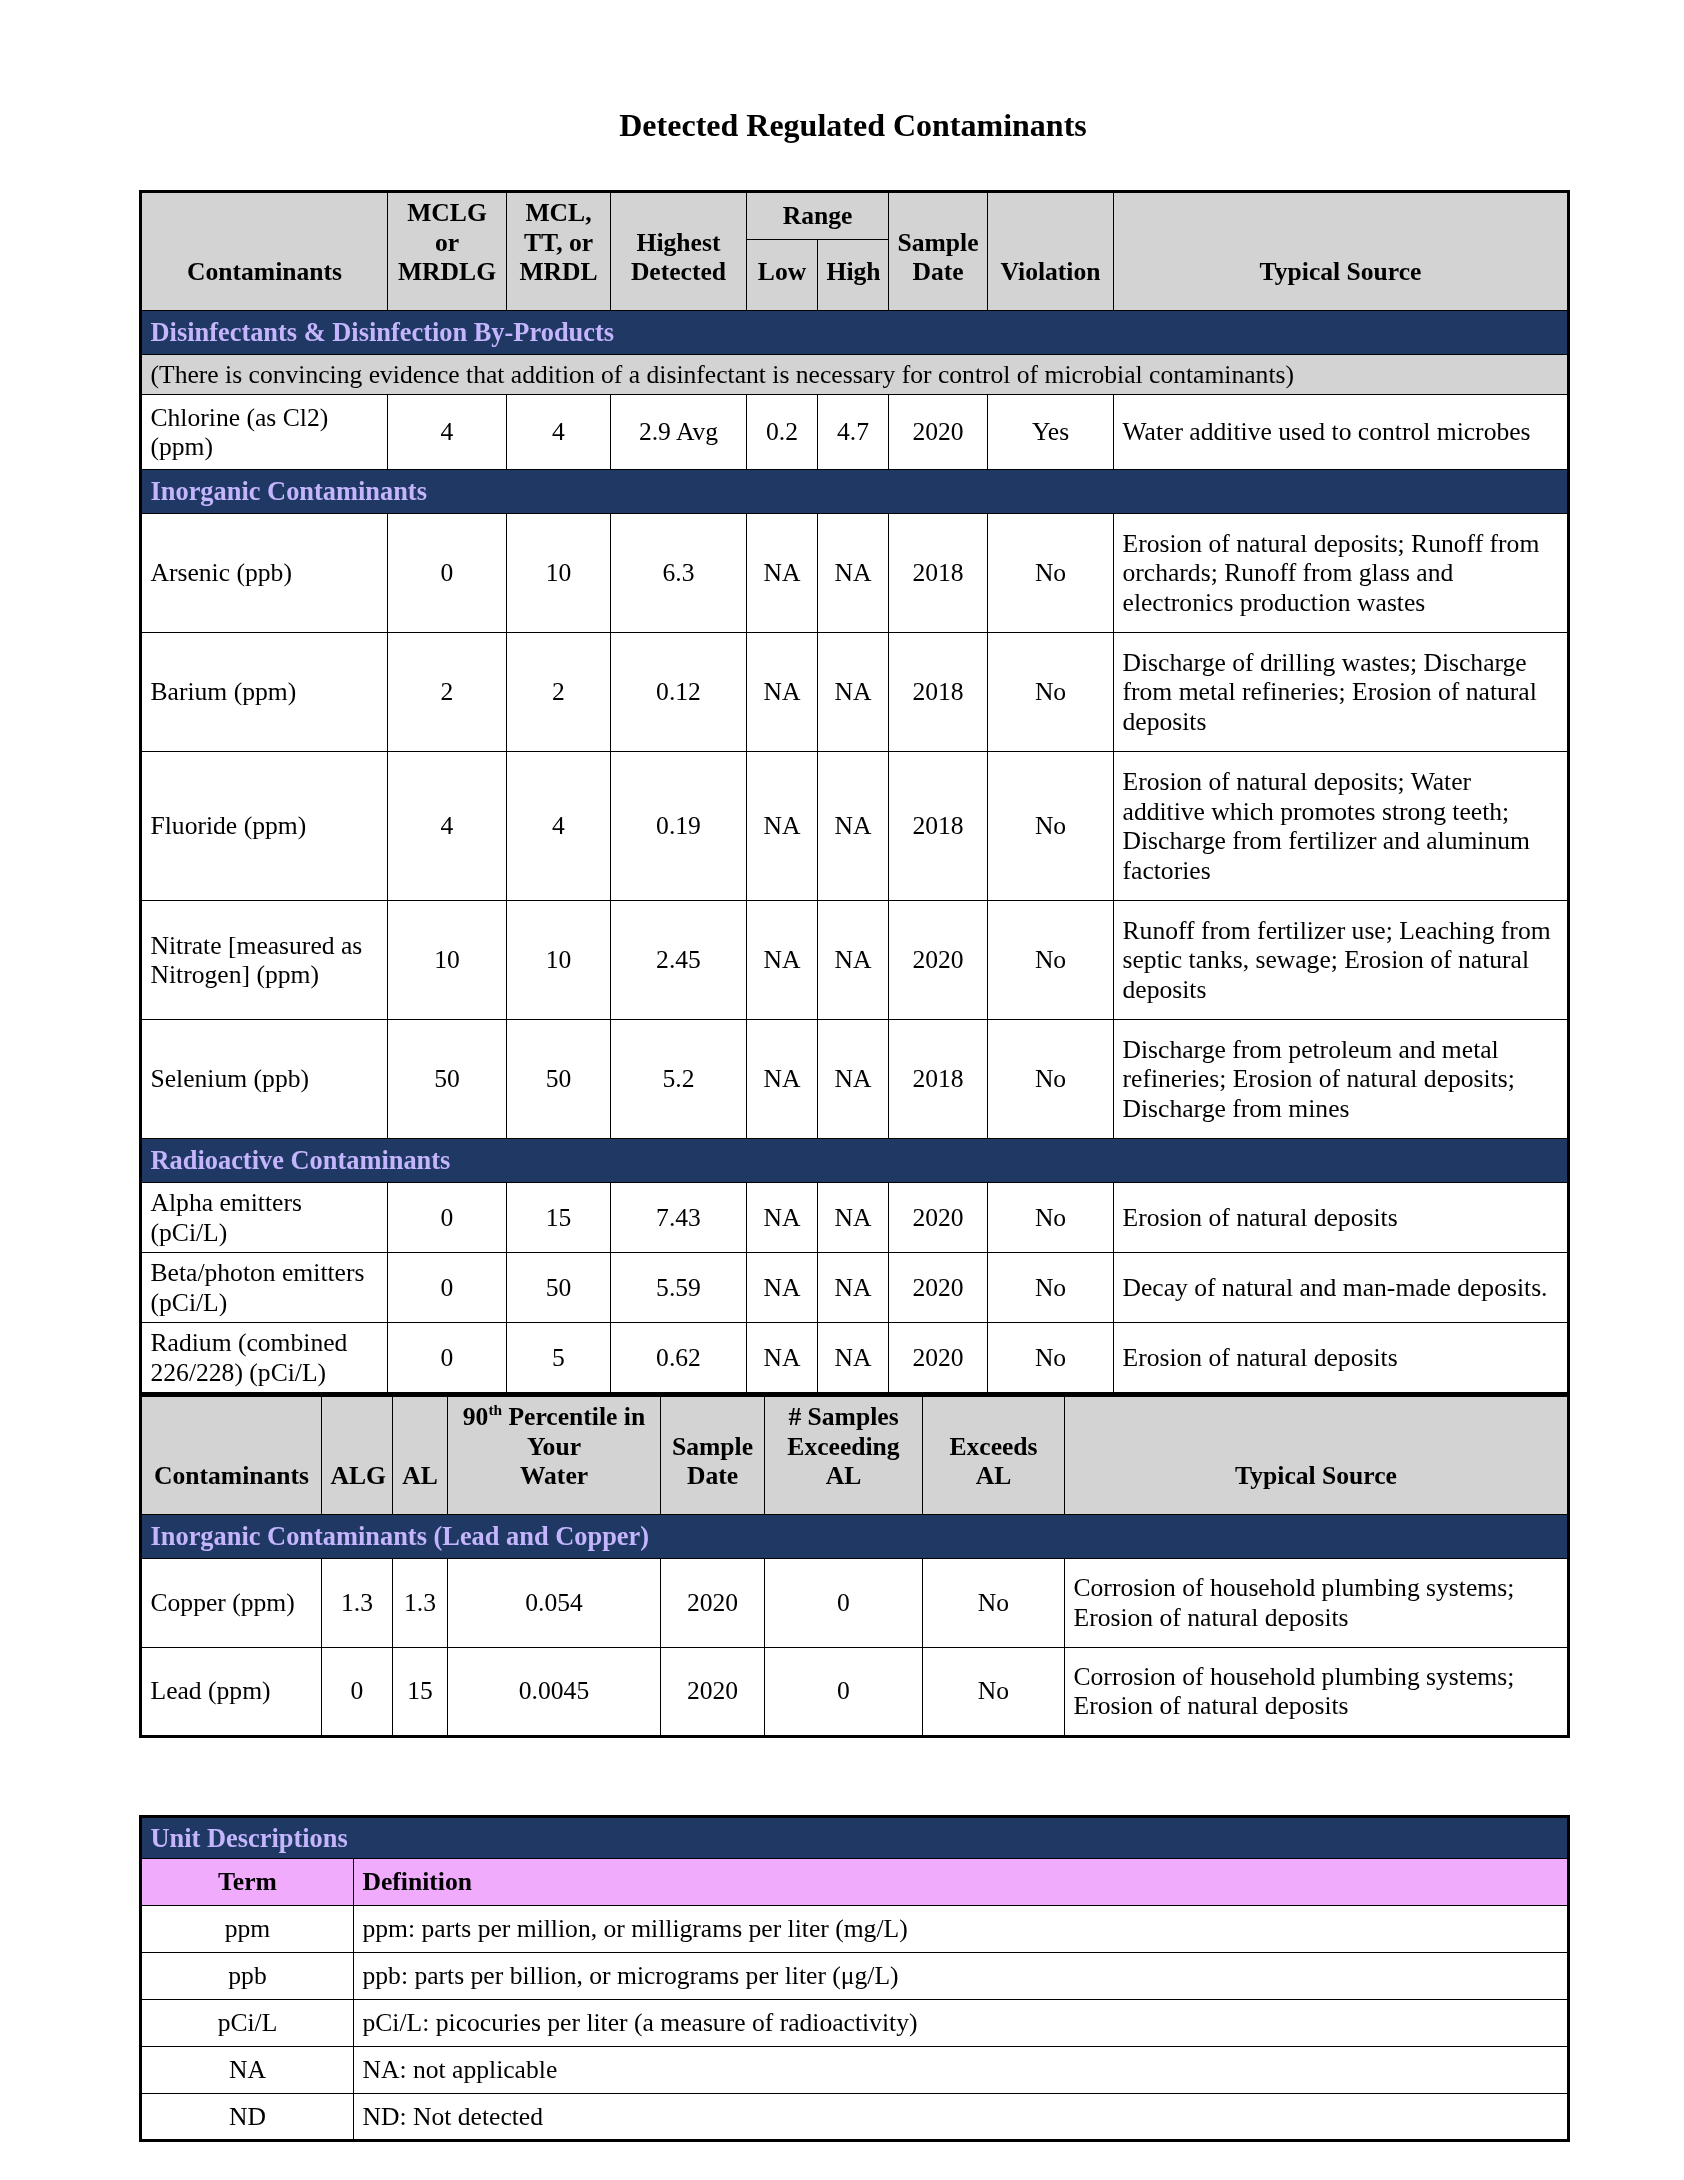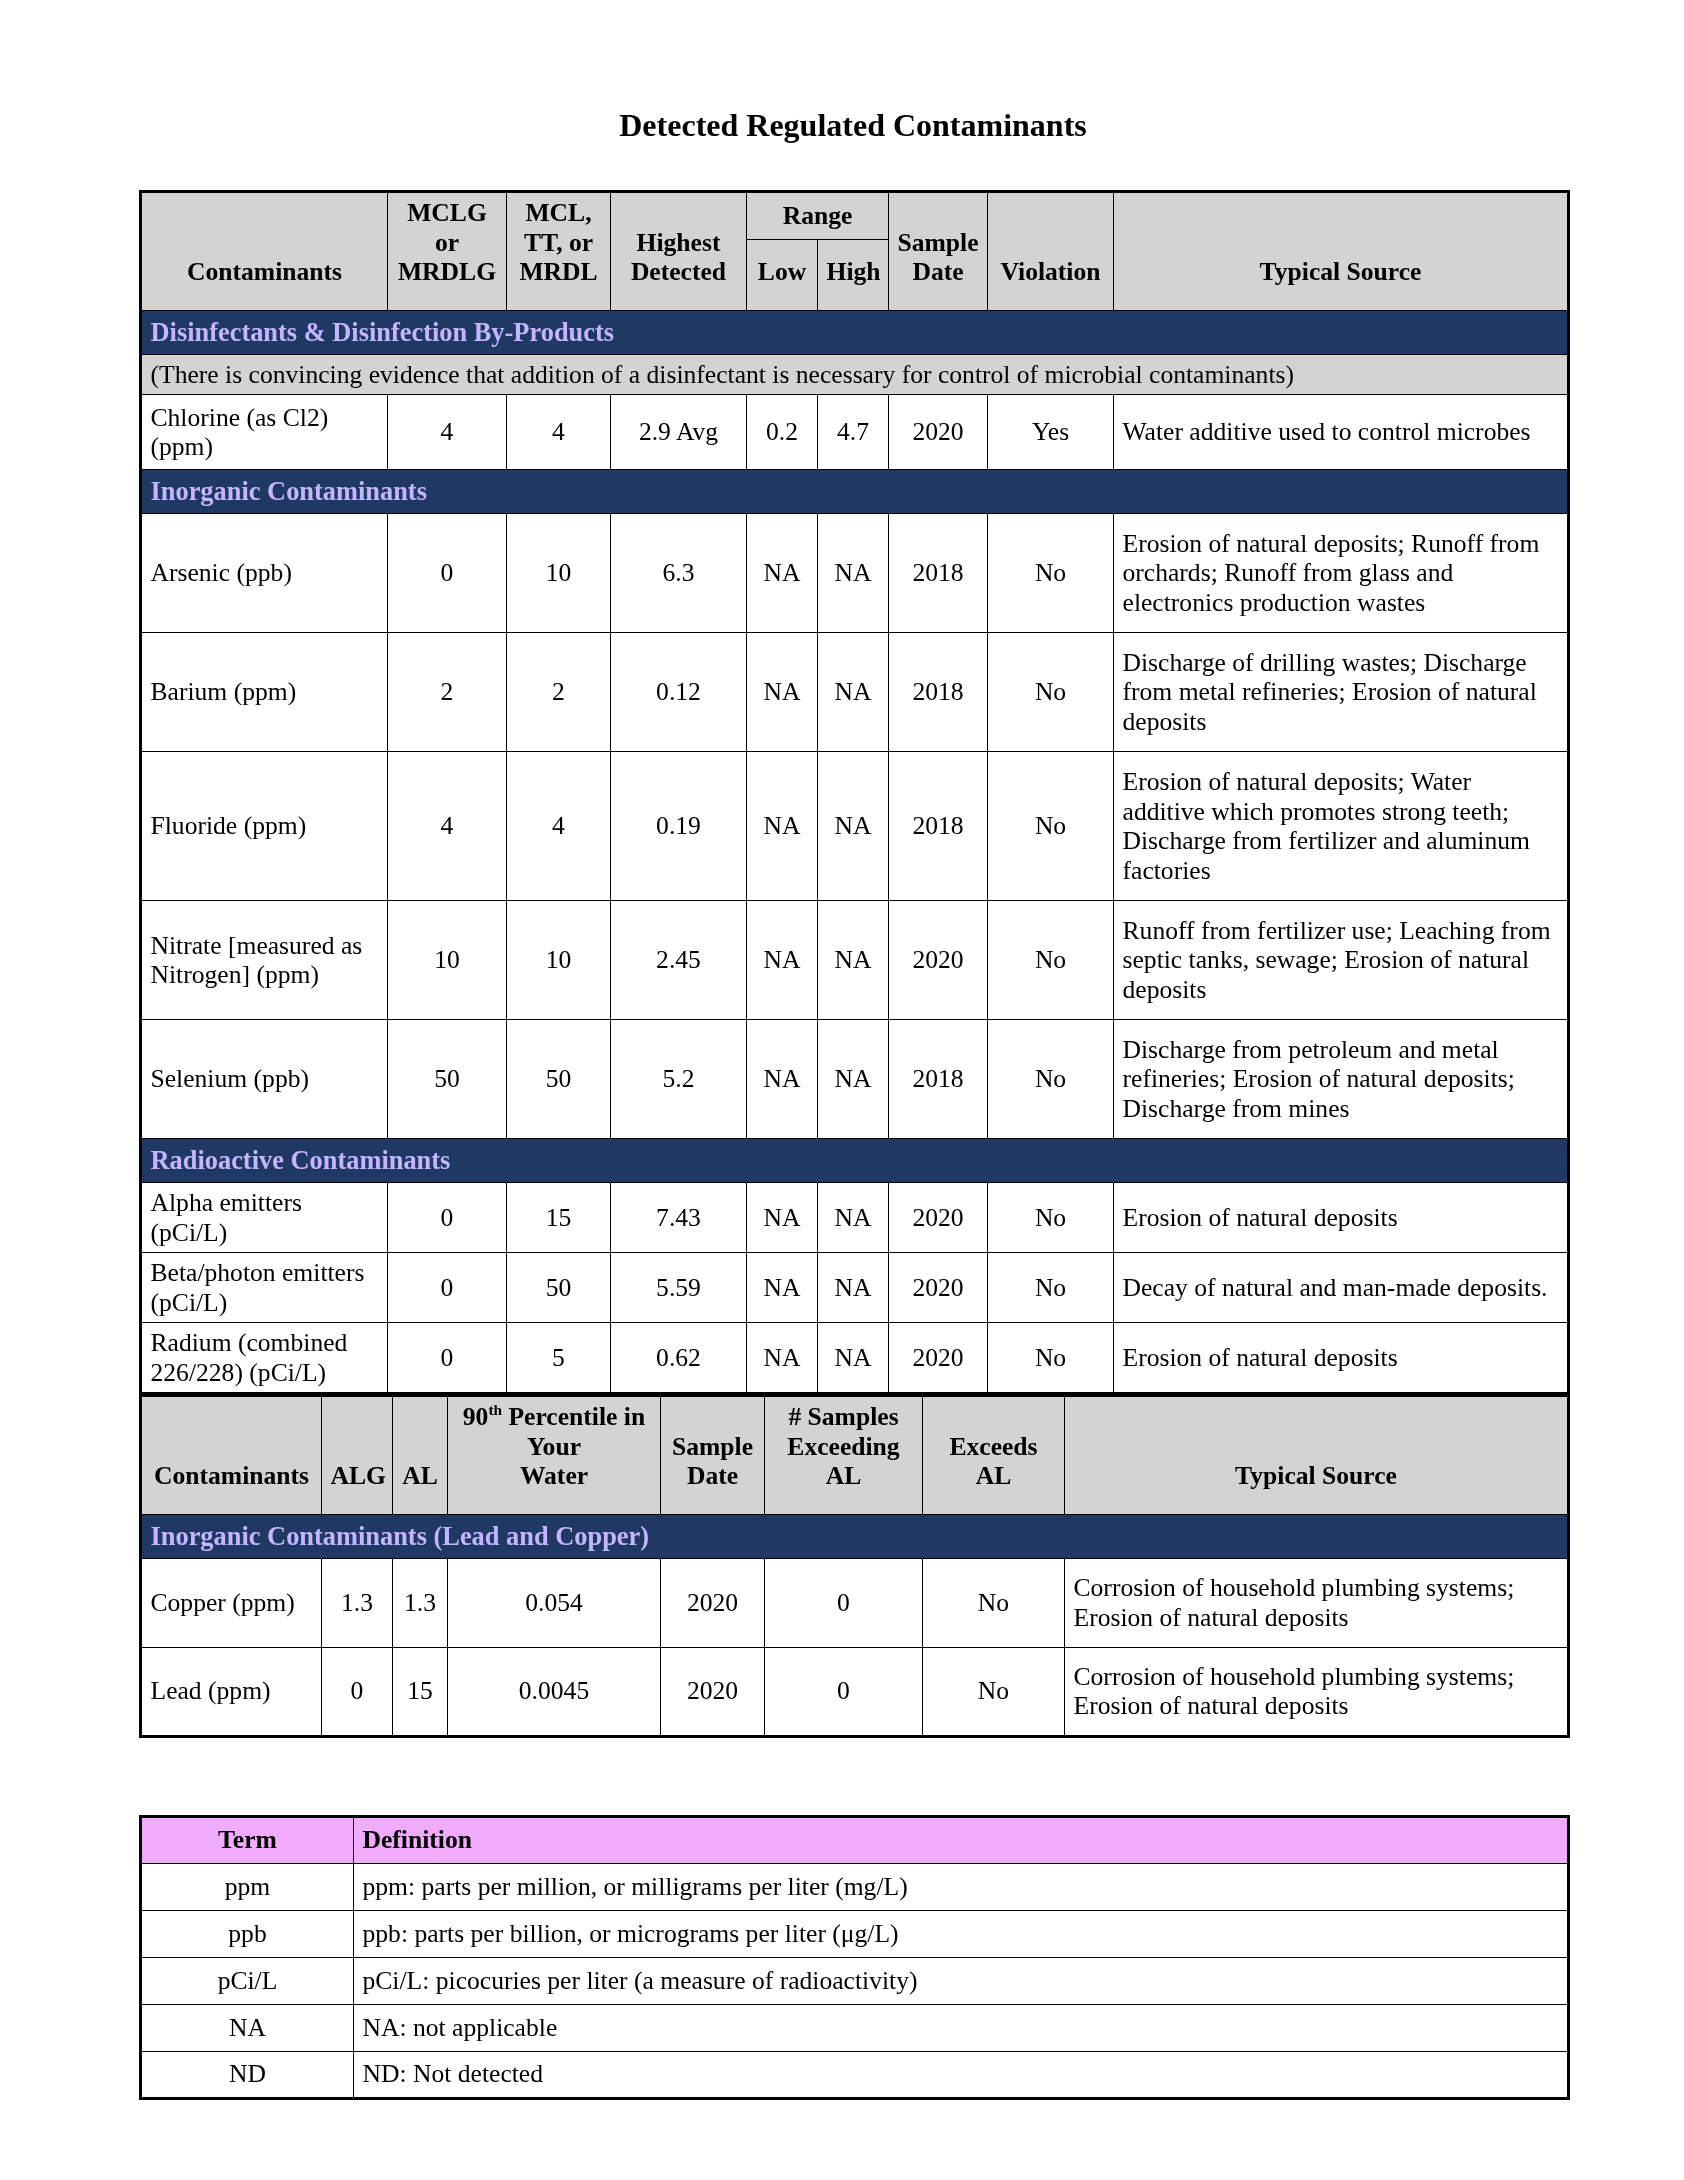--- a/index.html
+++ b/index.html
@@ -273,20 +273,23 @@
     </tr>
     </tbody>
   </table>
 
   <table class="tbl units">
     <colgroup>
       <col style="width:213px">
         <col style="width:1215px">
     </colgroup>
     <tbody>
+    <tr class="sec sec-unit">
+      <td colspan="2">Unit Descriptions</td>
+    </tr>
     <tr class="uhdr">
       <th class="t">Term</th>
       <th class="d">Definition</th>
     </tr>
     <tr class="urow">
       <td class="c">ppm</td>
       <td class="l">ppm: parts per million, or milligrams per liter (mg/L)</td>
     </tr>
     <tr class="urow">
       <td class="c">ppb</td>

